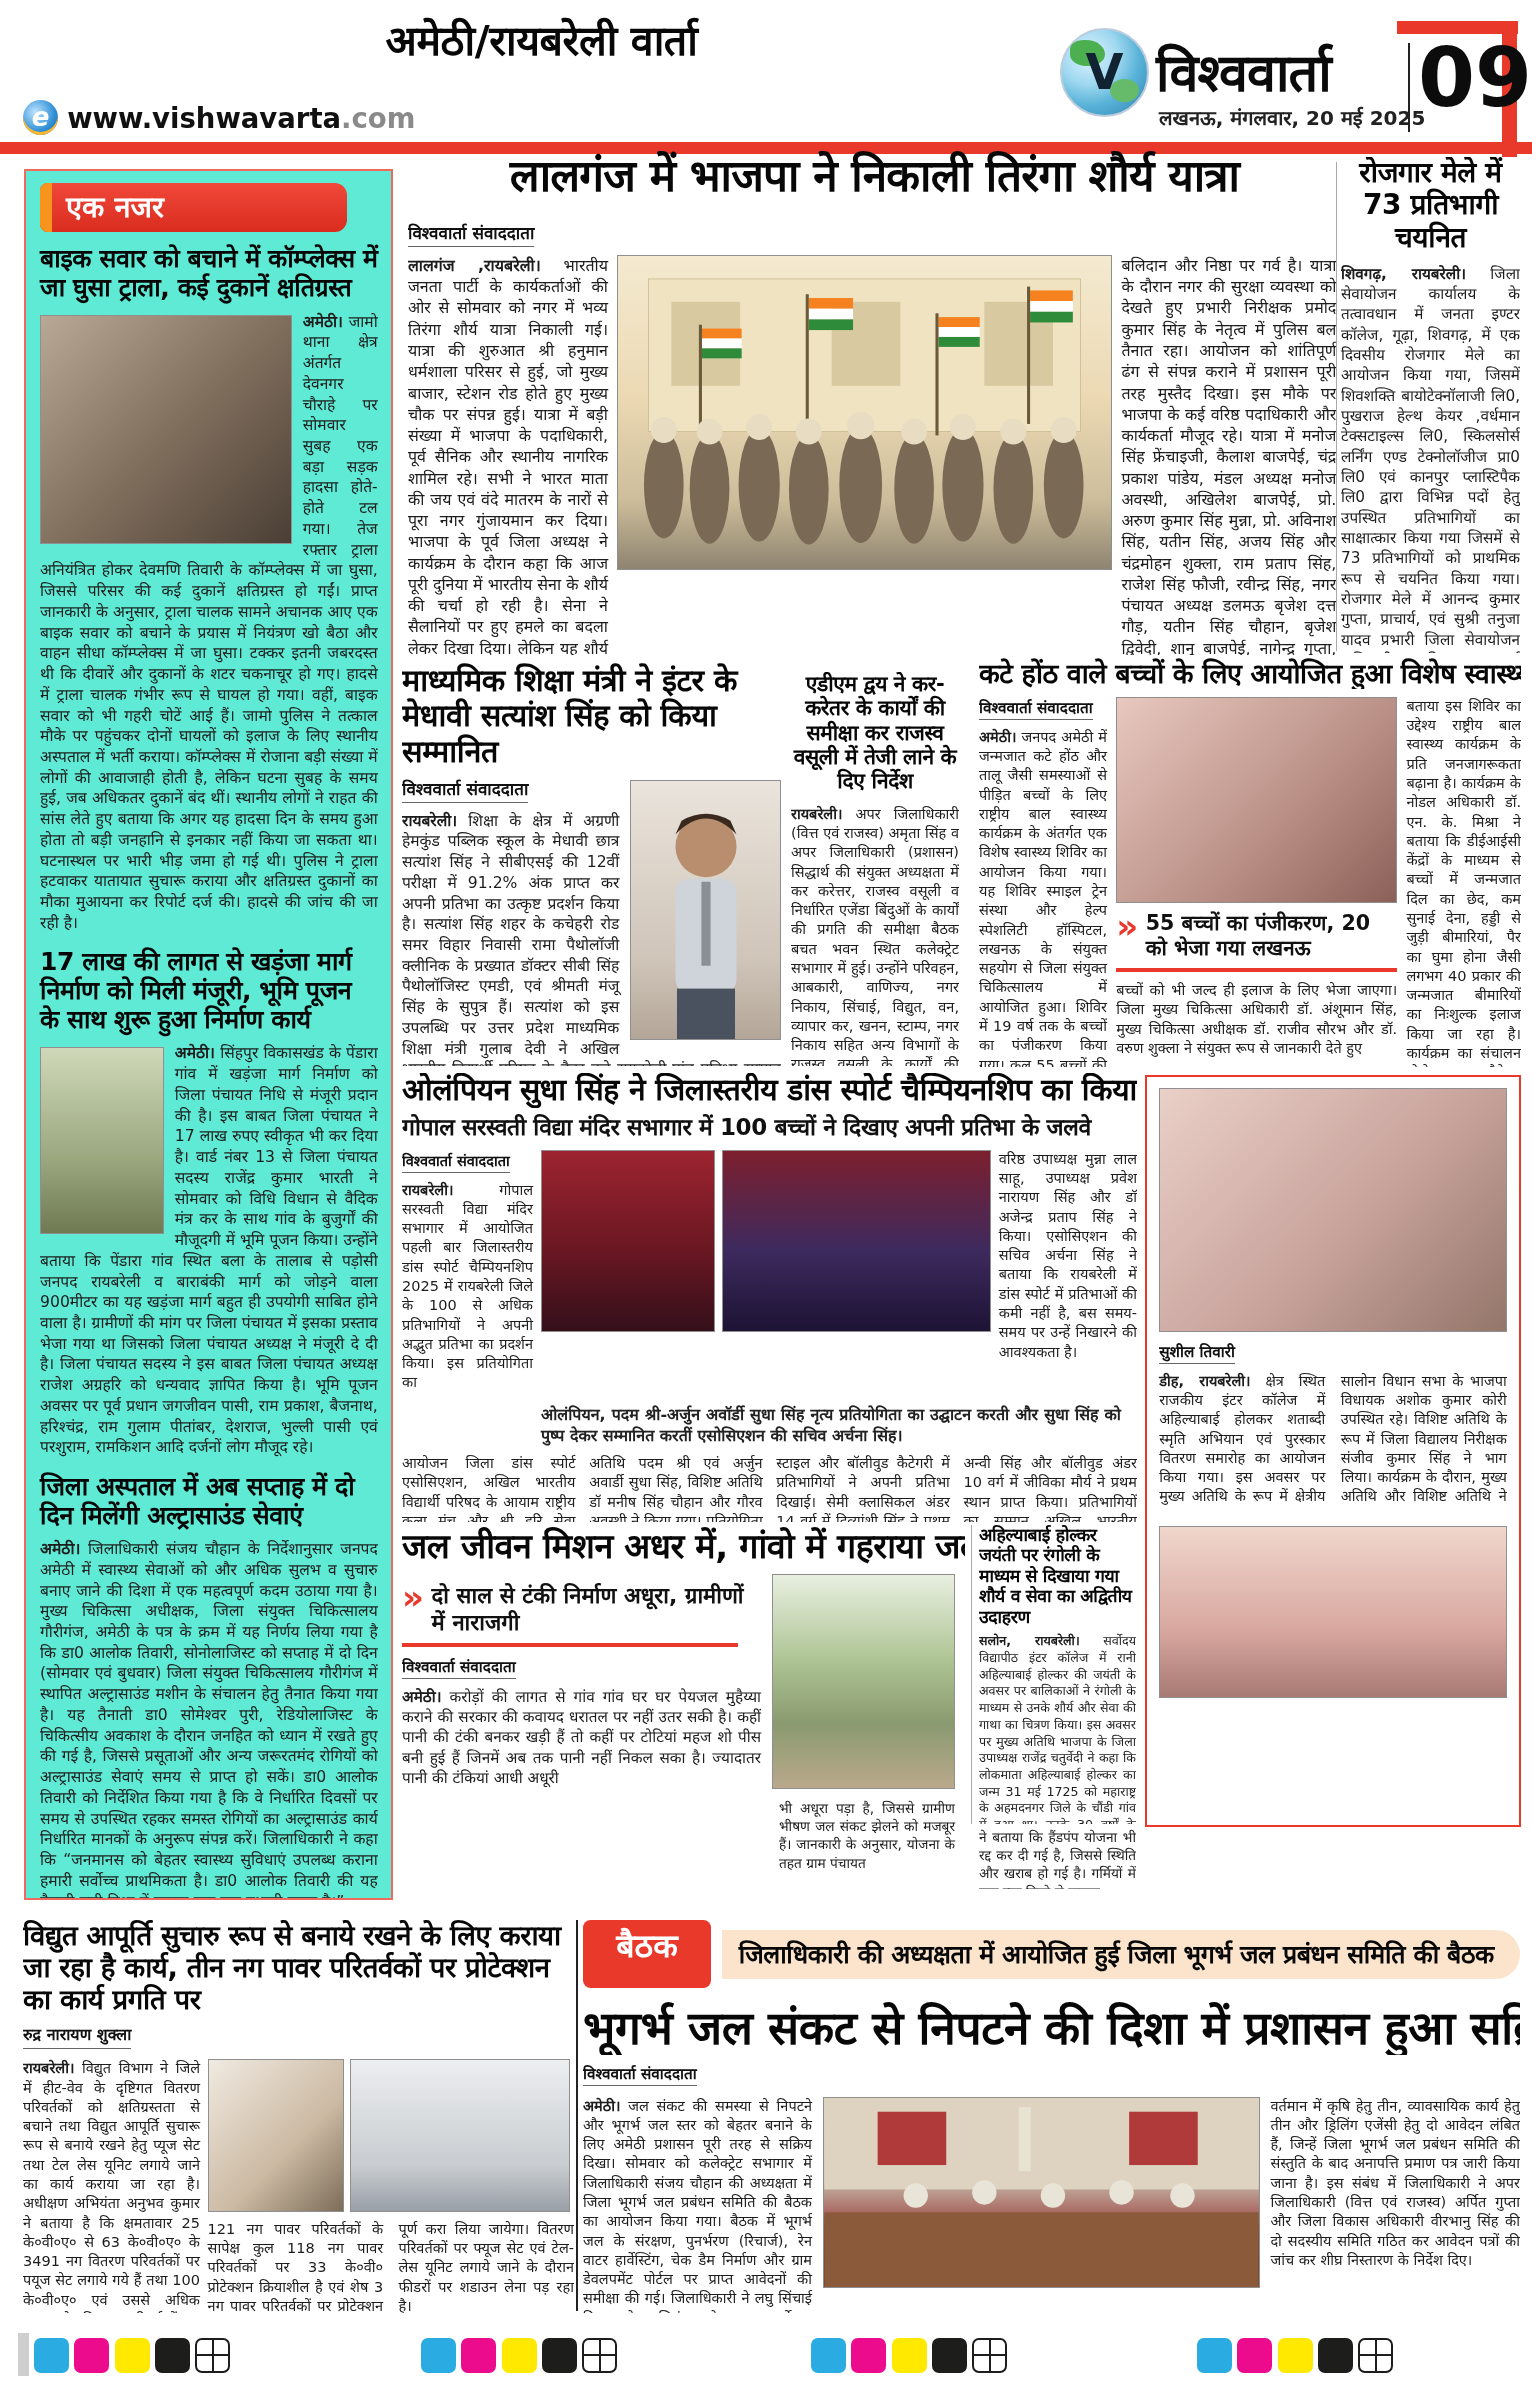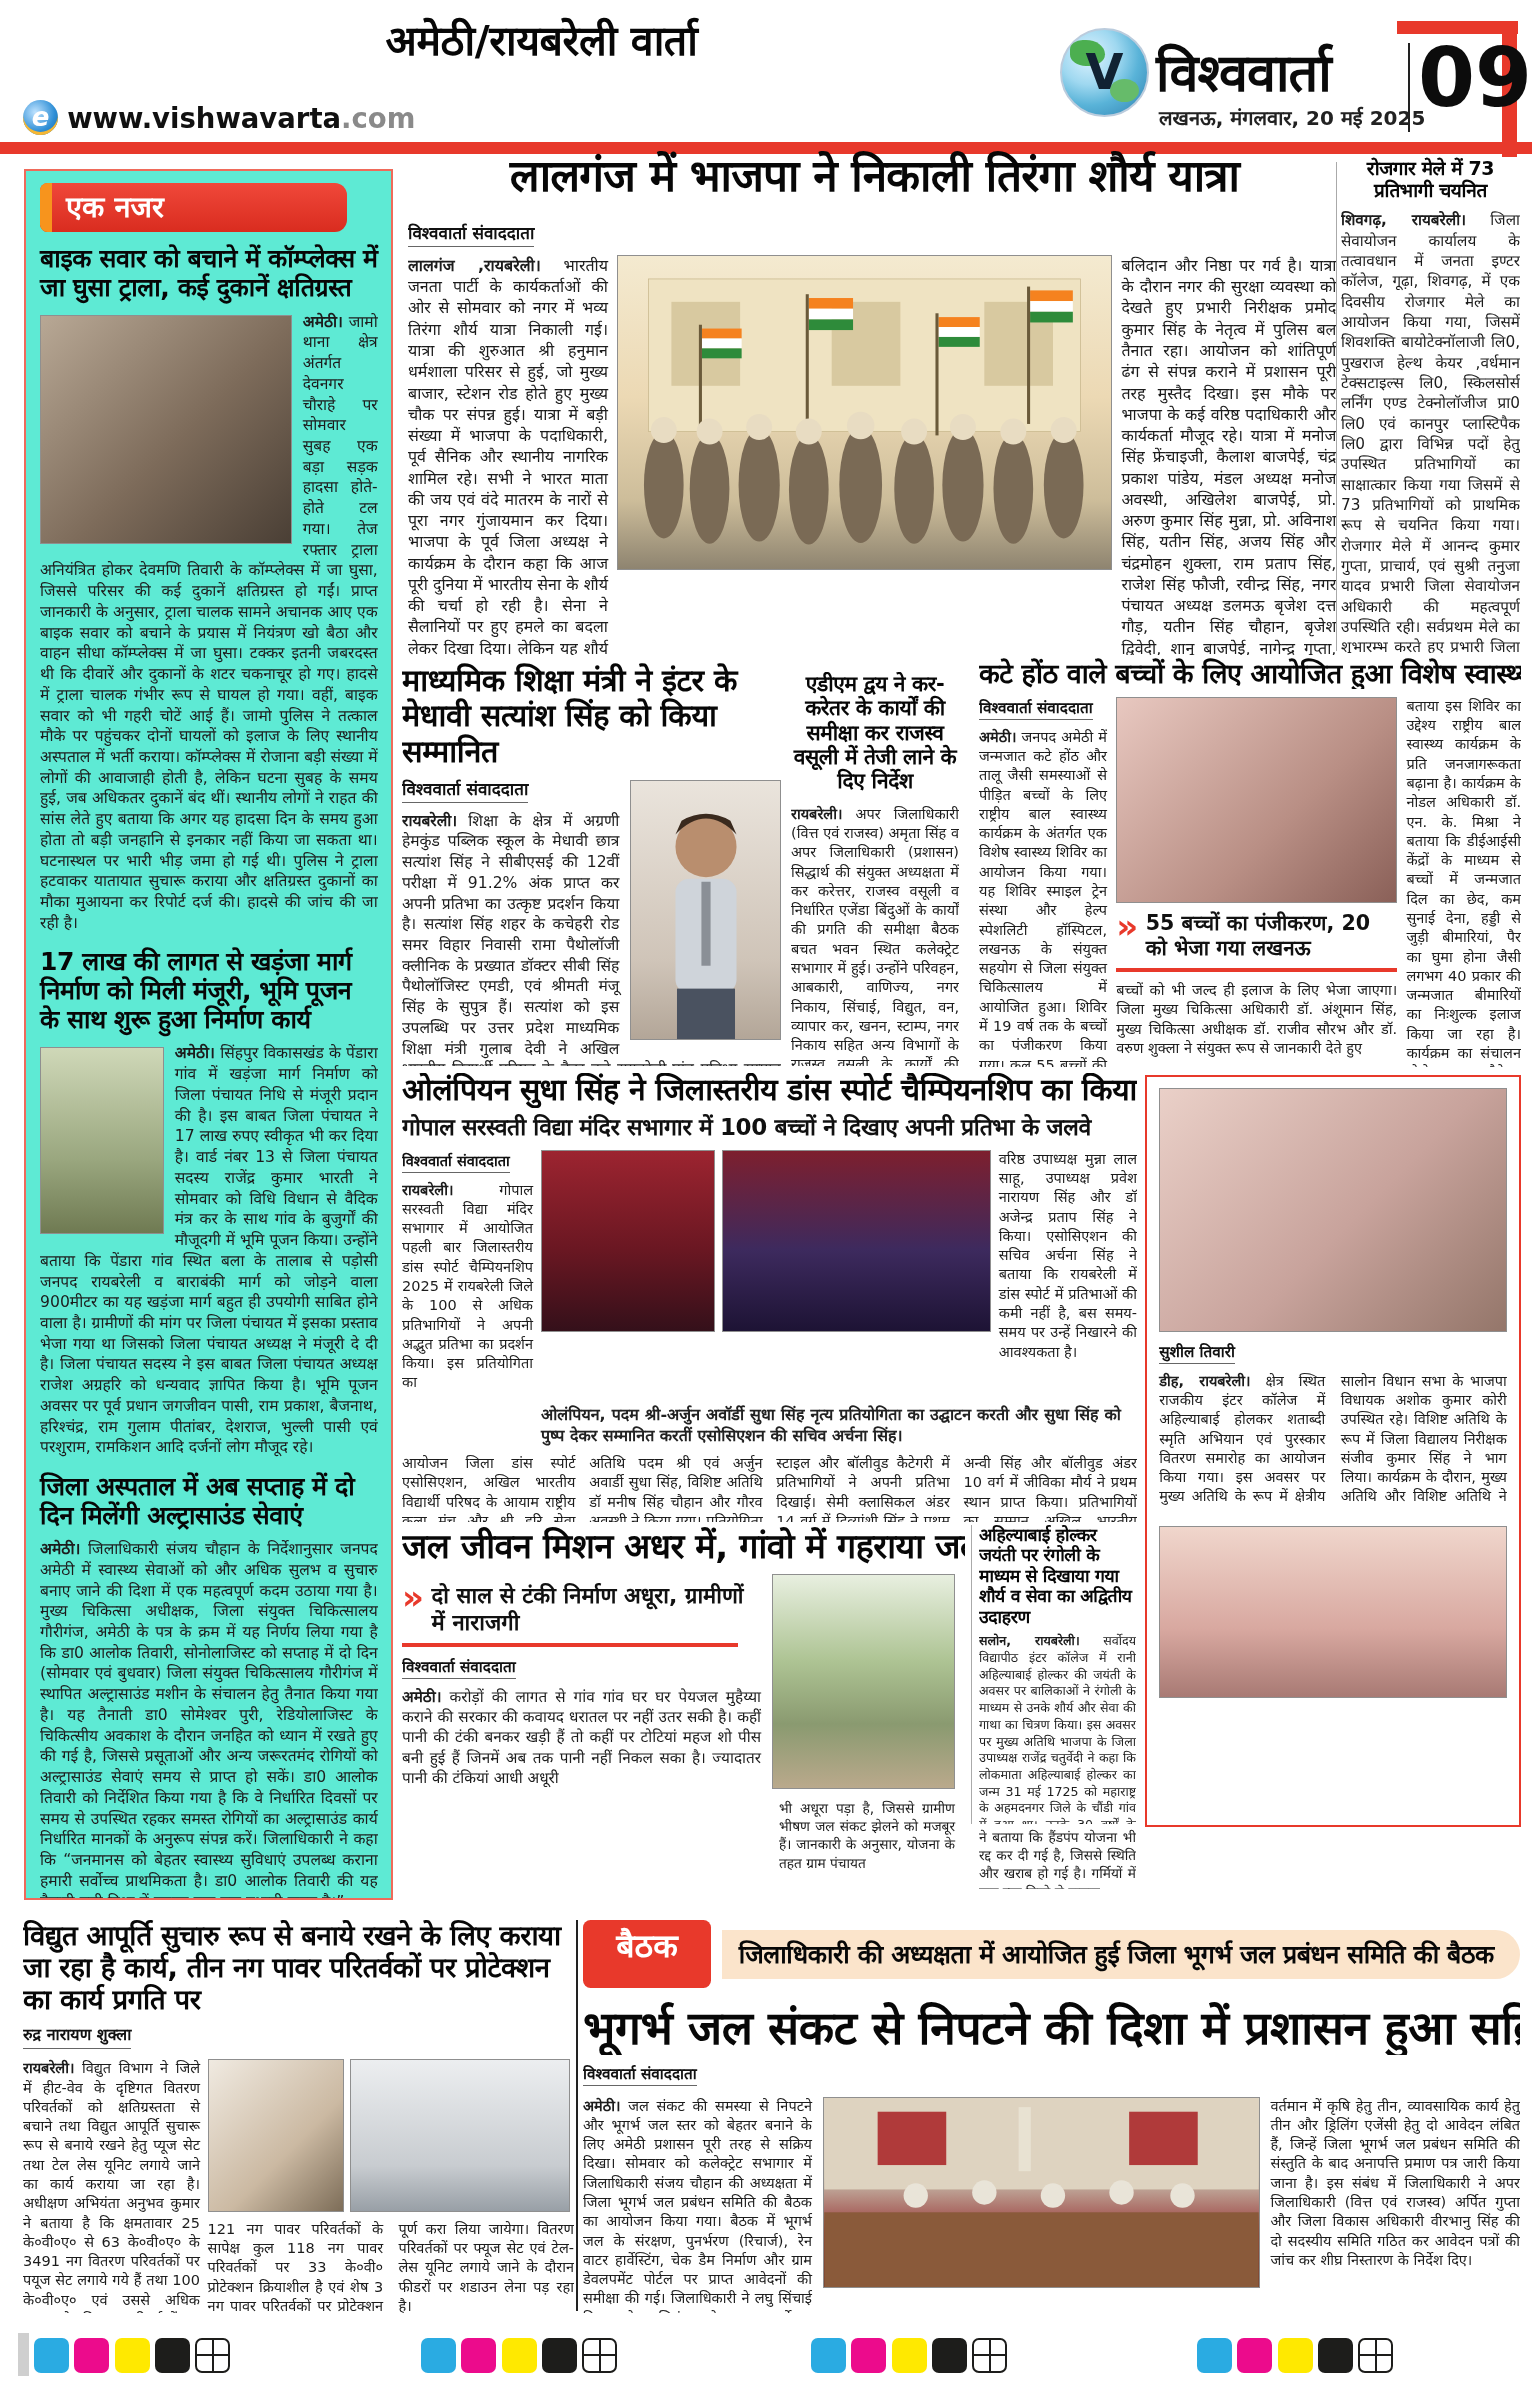--- a/index.html
+++ b/index.html
@@ -175,21 +175,21 @@
       <div style="width:215px;">
         <p class="body-txt" style="font-size:16px;">बलिदान और निष्ठा पर गर्व है। यात्रा के दौरान नगर की सुरक्षा व्यवस्था को देखते हुए प्रभारी निरीक्षक प्रमोद कुमार सिंह के नेतृत्व में पुलिस बल तैनात रहा। आयोजन को शांतिपूर्ण ढंग से संपन्न कराने में प्रशासन पूरी तरह मुस्तैद दिखा। इस मौके पर भाजपा के कई वरिष्ठ पदाधिकारी और कार्यकर्ता मौजूद रहे। यात्रा में मनोज सिंह फ्रेंचाइजी, कैलाश बाजपेई, चंद्र प्रकाश पांडेय, मंडल अध्यक्ष मनोज अवस्थी, अखिलेश बाजपेई, प्रो. अरुण कुमार सिंह मुन्ना, प्रो. अविनाश सिंह, यतीन सिंह, अजय सिंह और चंद्रमोहन शुक्ला, राम प्रताप सिंह, राजेश सिंह फौजी, रवीन्द्र सिंह, नगर पंचायत अध्यक्ष डलमऊ बृजेश दत्त गौड़, यतीन सिंह चौहान, बृजेश द्विवेदी, शानू बाजपेई, नागेन्द्र गुप्ता, देवेन्द्र सिंह मुन्ना, बी के सिंह, लक्ष्मी शरण मिश्र, अभिषेक बाजपेई, पूर्व प्राचार्य अरूण कुमार सिंह रणगांव, सुनील कुमार मिश्र, उदय नारायण बाजपेई, महेश स्वर्णकार, अखिलेश बाजपेई, आशीष प्रताप सिंह, अजय बाबू पाण्डेय सहित तमाम पूर्व सैनिक मौजूद रहे।</p>
       </div>
     </div>
 
   </div>
 
   <div class="abs vrule" style="left:1336px;top:162px;height:489px;"></div>
 
   <div class="abs ovh" style="left:1341px;top:157px;width:179px;height:496px;">
-    <div class="hl center" style="font-size:19px;margin-bottom:9.2px;">रोजगार मेले में 73 प्रतिभागी चयनित</div>
+    <div class="hl center" style="font-size:28px;margin-bottom:9.2px;">रोजगार मेले में 73 प्रतिभागी चयनित</div>
     <p class="body-txt" style="font-size:15.3px;"><b class="dl">शिवगढ़, रायबरेली।</b> <span>जिला सेवायोजन कार्यालय के तत्वावधान में जनता इण्टर कॉलेज, गूढ़ा, शिवगढ़, में एक दिवसीय रोजगार मेले का आयोजन किया गया, जिसमें शिवशक्ति बायोटेक्नॉलाजी लि0, पुखराज हेल्थ केयर ,वर्धमान टेक्सटाइल्स लि0, स्किलसोर्स लर्निंग एण्ड टेक्नोलॉजीज प्रा0 लि0 एवं कानपुर प्लास्टिपैक लि0 द्वारा विभिन्न पदों हेतु उपस्थित प्रतिभागियों का साक्षात्कार किया गया जिसमें से 73 प्रतिभागियों को प्राथमिक रूप से चयनित किया गया। रोजगार मेले में आनन्द कुमार गुप्ता, प्राचार्य, एवं सुश्री तनुजा यादव प्रभारी जिला सेवायोजन अधिकारी की महत्वपूर्ण उपस्थिति रही। सर्वप्रथम मेले का शुभारम्भ करते हुए प्रभारी जिला सेवायोजन अधिकारी द्वारा अभ्यर्थियों को रोजगार मेले के उद्देश्य एवं प्रासंगिकता के बारे में विस्तार से बताया गया तथा प्रतिभाग करने वाली कम्पनी के पदों के बारे में विस्तृत रूप से जानकारी दी गयी।</span></p>
   </div>
 
   <div class="abs ovh" style="left:402px;top:663px;width:379px;height:403px;">
     <div class="hl" style="font-size:30.5px;margin-bottom:7.6px;">माध्यमिक शिक्षा मंत्री ने इंटर के मेधावी सत्यांश सिंह को किया सम्मानित</div>
     <span class="byline">विश्ववार्ता संवाददाता</span>
     <div class="photo ph-student float-r" style="width:151px;height:260px;">
       <svg width="150" height="258" viewBox="0 0 196 338">
         <circle cx="98" cy="86" r="40" fill="#b98e6e"></circle>
         <path d="M58 70 Q98 28 138 70 L130 52 Q98 34 66 52 Z" fill="#3a2a1e"></path>

